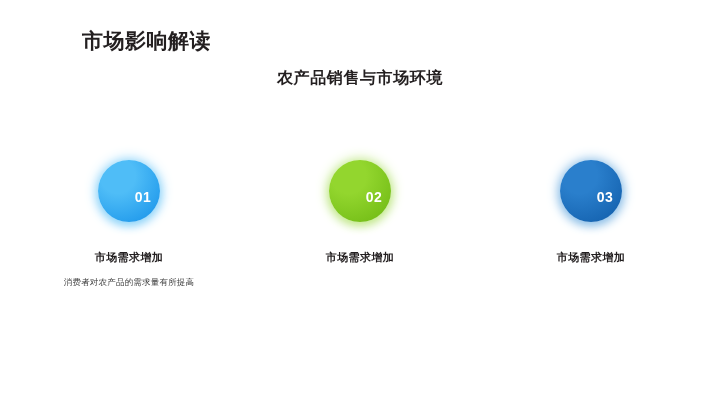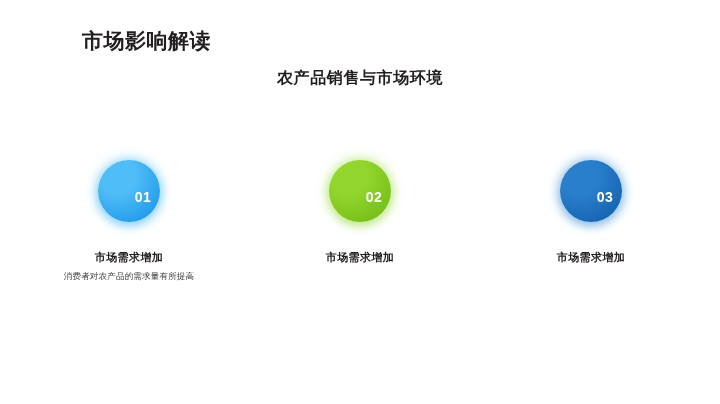--- a/index.html
+++ b/index.html
@@ -99,21 +99,21 @@
   .col-heading {
     margin-top: 10px;
     font-size: 11px;
     font-weight: bold;
     color: #231f20;
     letter-spacing: 0.4px;
     line-height: 1.4;
   }
 
   .col-body {
-    margin-top: 4px;
+    margin-top: 10px;
     font-size: 8.5px;
     font-weight: normal;
     color: #3d3d3d;
     line-height: 1.75;
     letter-spacing: 0.2px;
     max-width: 160px;
   }
 </style>
 </head>
 <body>

